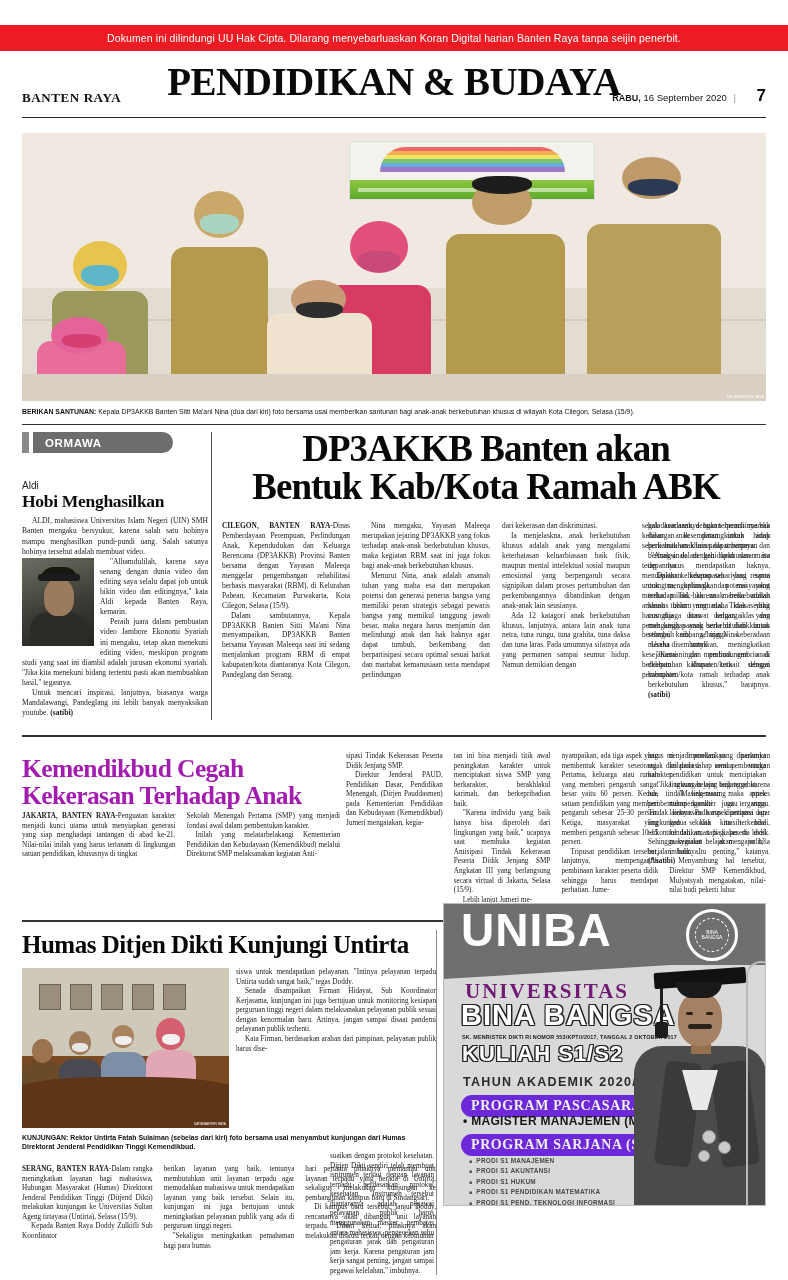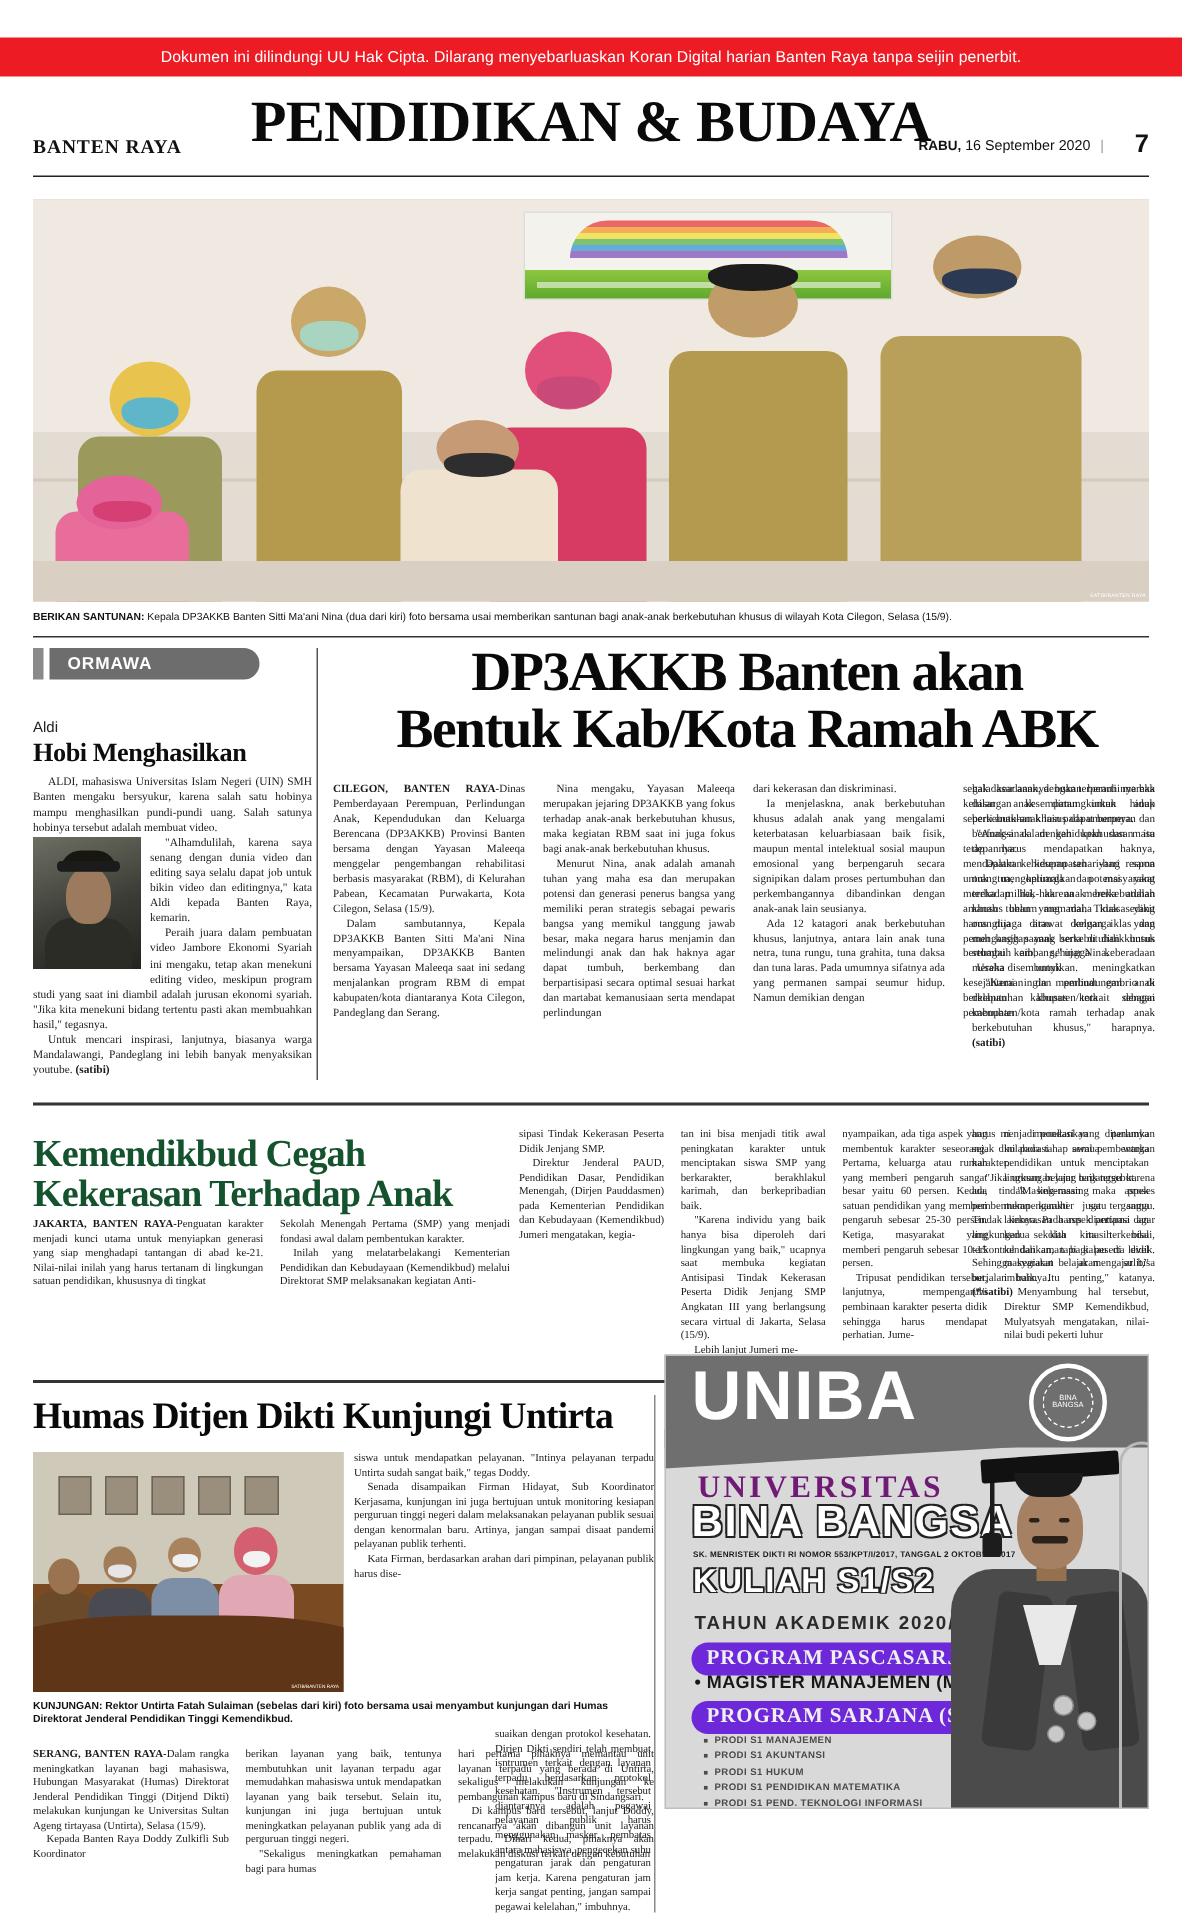--- a/index.html
+++ b/index.html
@@ -210,21 +210,21 @@
   .op-torso {
     position:absolute; left:8px; bottom:0; width:58px; height:34px;
     background:#2b2c26; border-radius:18px 18px 0 0;
   }
   .ormawa-vrule {
     position:absolute; left:211px; top:432px; width:1px; height:288px; background:#555;
   }
 
   
   .main-head {
-    position:absolute; left:224px; top:430px; width:548px;
+    position:absolute; left:212px; top:430px; width:548px;
     font-family:"Liberation Serif", serif;
     font-weight:700;
     font-size:37px;
     line-height:1.02;
     letter-spacing:-1px;
     text-align:center;
     color:#090909;
   }
   .main-cols {
     position:absolute; left:222px; top:521px; width:548px; height:205px;
@@ -240,21 +240,21 @@
   .main-cols .col { overflow:hidden; }
   .main-cols p { text-indent:9px; }
   .main-cols p.noind { text-indent:0; }
   .main-cols b { font-weight:700; }
 
   
   .a2-head {
     position:absolute; left:22px; top:755px; width:320px;
     font-family:"Liberation Serif", serif;
     font-weight:700; font-size:25.5px; line-height:1.06;
-    letter-spacing:-0.6px; color:#14532d;
+    letter-spacing:-0.6px; color:#a21caf;
   }
   .a2-cols {
     position:absolute; left:22px; top:805px; width:744px; height:110px;
     display:grid;
     grid-template-columns: repeat(6, 1fr);
     column-gap:11px;
     font-family:"Liberation Serif", serif;
     font-size:7.2px; line-height:1.33; text-align:justify; color:#1a1a1a;
   }
   .a2-cols .col { overflow:hidden; }

